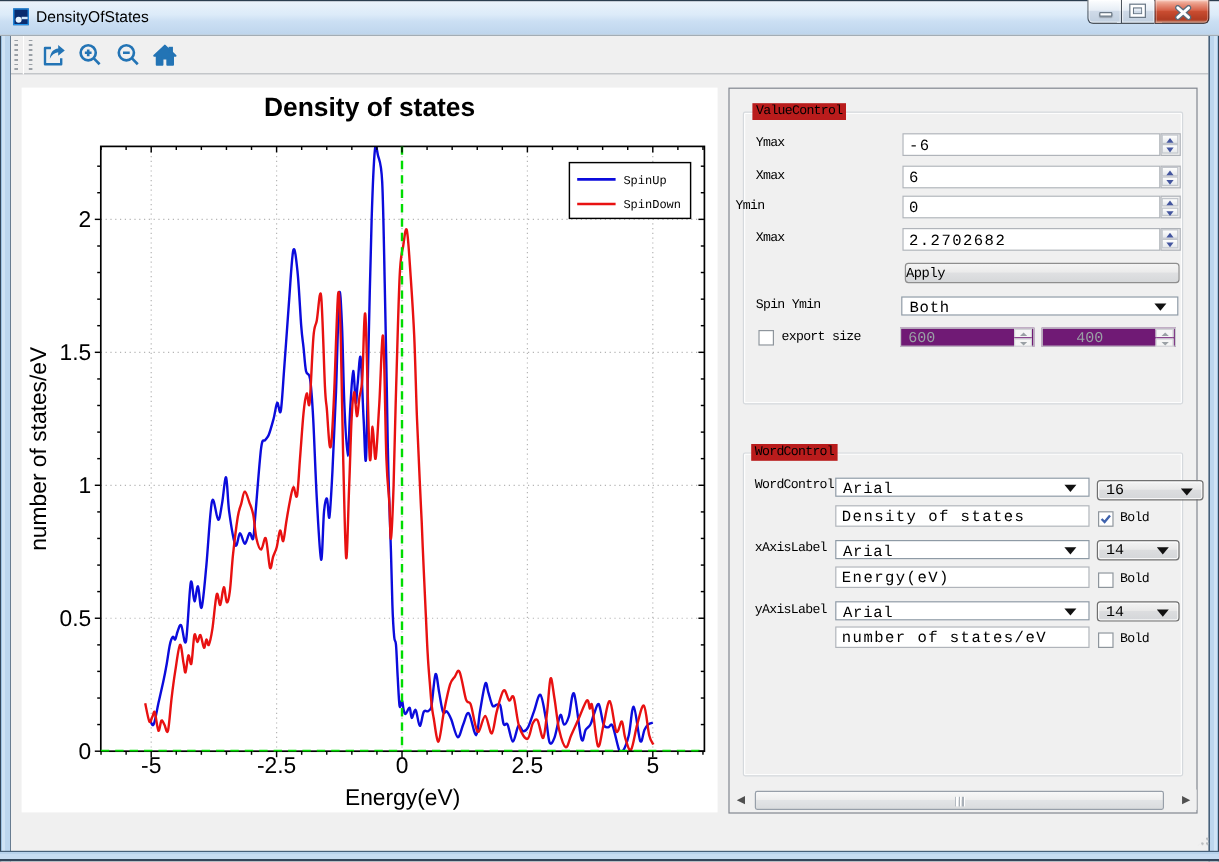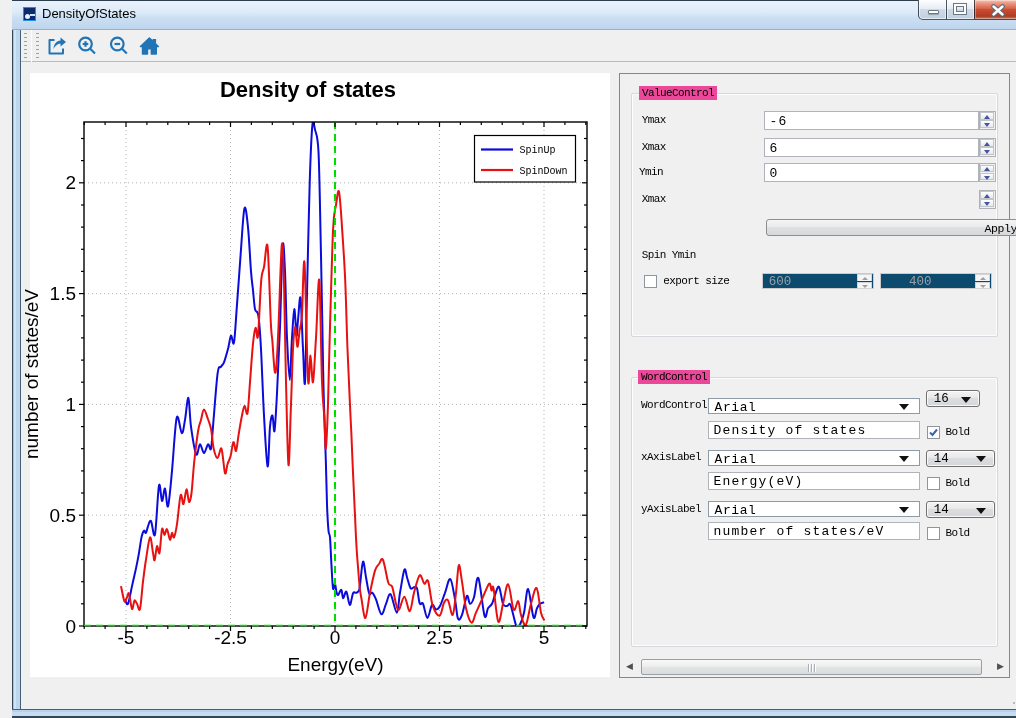--- a/index.html
+++ b/index.html
@@ -1,16 +1,16 @@
 <!DOCTYPE html>
 <html><head><meta charset="utf-8"><style>
 *{margin:0;padding:0;box-sizing:border-box;}
 html,body{width:1016px;height:718px;overflow:hidden;}
 body{position:relative;font-family:"Liberation Sans",sans-serif;background:#f0f0f0;}
-.abs{position:absolute;margin-left:12px;}
+.abs{position:absolute;}
 
 #titlebar{left:0;top:0;width:1016px;height:30px;
  background:linear-gradient(#eaf2fb 0%,#dcebf9 40%,#cbdff3 60%,#bed5ec 100%);
  border-top:1px solid #2b3d4f;border-bottom:1px solid #a3adb5;}
 #frame-l{left:0;top:30px;width:9px;height:688px;background:linear-gradient(90deg,#33465a 0 1px,#9fc3e2 1px 2px,#cfe3f5 2px 4px,#bcd6ee 4px 8px,#46607a 8px 9px);}
 #frame-r{left:1007px;top:30px;width:9px;height:688px;background:linear-gradient(90deg,#46607a 0 1px,#bcd6ee 1px 5px,#cfe3f5 5px 7px,#9fc3e2 7px 8px,#33465a 8px 9px);}
 #frame-b{left:0;top:709px;width:1016px;height:9px;background:linear-gradient(#46607a 0 1px,#b7d2ec 1px 3px,#c6dcf2 3px 7px,#33465a 7px 9px);}
 #client{left:9px;top:30px;width:998px;height:679px;background:#f0f0f0;}
 
 .capbtn{position:absolute;top:0;height:20px;border:1px solid rgba(20,30,40,.75);border-top:none;
@@ -28,37 +28,37 @@
 #wicon s{position:absolute;right:0;top:6px;width:5px;height:2px;background:#cfe7fa;}
 #wtitle{left:30px;top:6px;font-size:13px;color:#000;}
 
 #toolbar{left:9px;top:30px;width:998px;height:32px;background:#f0f0f0;border-bottom:1px solid #b8bcc0;}
 .grip{position:absolute;top:3px;width:3px;height:26px;
  background:repeating-linear-gradient(180deg,#9aa0a6 0 1.5px,transparent 1.5px 4px);}
 #tsep{position:absolute;left:10px;top:0;width:1px;height:32px;background:#d8d8d8;border-right:1px solid #fff;}
 
 #panel{left:607px;top:73px;width:391px;height:605px;border:1px solid #828790;background:#f0f0f0;}
 .groupbox{position:absolute;border:1px solid #d5d9dd;border-radius:2px;box-shadow:inset 0 0 0 1px #fdfdfd;}
-.gblabel{position:absolute;top:-7px;left:9px;background:#ec4899;padding:0 3px;font-family:"Liberation Mono",monospace;font-size:11px;letter-spacing:-0.6px;color:#000;line-height:14px;}
+.gblabel{position:absolute;top:-7px;left:9px;background:#b91c1c;padding:0 3px;font-family:"Liberation Mono",monospace;font-size:11px;letter-spacing:-0.6px;color:#000;line-height:14px;}
 .mlab{position:absolute;font-family:"Liberation Mono",monospace;font-size:11px;letter-spacing:-0.6px;color:#000;white-space:nowrap;}
 .spinfield{position:absolute;background:#fff;border:1px solid #b0b4ba;font-family:"Liberation Mono",monospace;font-size:13px;letter-spacing:1.2px;padding:2px 0 0 5px;color:#000;}
 .spinbtns{position:absolute;width:17px;border:1px solid #aeb2b8;background:#f0f0f0;}
 .sb{position:absolute;left:0.5px;width:14px;height:7.5px;background:linear-gradient(#fefefe,#e6e9ec);border:1px solid #c2c6cc;}
 .tri-up{position:absolute;left:3px;top:1.5px;width:0;height:0;border-left:3.6px solid transparent;border-right:3.6px solid transparent;border-bottom:4.4px solid #44569f;}
 .tri-dn{position:absolute;left:3px;top:2px;width:0;height:0;border-left:3.6px solid transparent;border-right:3.6px solid transparent;border-top:4.4px solid #44569f;}
 .combo{position:absolute;background:#fff;border:1px solid #8e9aa5;font-family:"Liberation Mono",monospace;font-size:13px;letter-spacing:0.6px;padding:1px 0 0 6px;color:#000;}
 .carr{position:absolute;width:0;height:0;border-left:5px solid transparent;border-right:5px solid transparent;border-top:6px solid #111;}
 .combo2{position:absolute;background:linear-gradient(#f4f4f4,#e8e8e8 45%,#dcdddf 50%,#d4d6d9 100%);border:1px solid #707070;border-radius:3px;font-family:"Liberation Mono",monospace;font-size:12.5px;padding:1px 0 0 7px;color:#000;box-shadow:inset 0 0 0 1px rgba(255,255,255,.8);}
 .tfield{position:absolute;background:#fff;border:1px solid #b0b4ba;font-family:"Liberation Mono",monospace;font-size:13px;letter-spacing:1.2px;padding:1px 0 0 5px;color:#000;}
 .cbx{position:absolute;width:13px;height:13px;background:#fff;border:1px solid #8e959c;}
-.dspin{position:absolute;background:#0c4a6e;border:1px solid #c8cacd;font-family:"Liberation Mono",monospace;font-size:12.5px;color:#9aa0a5;padding:1px 0 0 6px;letter-spacing:0;}
+.dspin{position:absolute;background:#701a75;border:1px solid #c8cacd;font-family:"Liberation Mono",monospace;font-size:12.5px;color:#9aa0a5;padding:1px 0 0 6px;letter-spacing:0;}
 .dsb{position:absolute;width:15px;height:7px;border:1px solid #d2d4d7;background:#f5f5f5;}
 .gtri-up{position:absolute;left:4px;top:2px;width:0;height:0;border-left:3px solid transparent;border-right:3px solid transparent;border-bottom:3.5px solid #9aa0a5;}
 .gtri-dn{position:absolute;left:4px;top:2px;width:0;height:0;border-left:3px solid transparent;border-right:3px solid transparent;border-top:3.5px solid #9aa0a5;}
-#applybtn{position:absolute;left:146px;top:145px;width:252px;height:17px;background:linear-gradient(#f4f4f4,#ebebeb 45%,#dfe0e2 50%,#d6d8da 100%);border:1px solid #8e8e8e;border-radius:3px;text-align:right;font-family:"Liberation Mono",monospace;font-size:11.5px;letter-spacing:-0.4px;padding-top:1.5px;}
+#applybtn{position:absolute;left:146px;top:145px;width:229px;height:17px;background:linear-gradient(#f4f4f4,#ebebeb 45%,#dfe0e2 50%,#d6d8da 100%);border:1px solid #8e8e8e;border-radius:3px;text-align:left;font-family:"Liberation Mono",monospace;font-size:11.5px;letter-spacing:-0.4px;padding-top:1.5px;}
 
 #hscroll{position:absolute;left:1px;top:584px;width:388px;height:17px;background:#f0f0f0;}
 .sarrow{position:absolute;top:0px;width:17px;height:17px;background:#f0f0f0;font-size:9px;color:#505050;text-align:center;line-height:17px;}
 #sthumb{position:absolute;left:20px;top:0.5px;width:341px;height:16px;background:linear-gradient(#f8f8f8,#eee 45%,#e2e4e6 50%,#dadcde 100%);border:1px solid #979fa9;border-radius:2px;}
 #sgrip{position:absolute;left:166px;top:4px;width:9px;height:8px;
 background:repeating-linear-gradient(90deg,#a9b0b8 0 1px,#fff 1px 2px,transparent 2px 3px);}
 #sizegrip{left:997px;top:694px;width:12px;height:12px;background:
  radial-gradient(circle at 1px 1px,#b9bcbf 1px,transparent 1.2px) 0 0/4px 4px;clip-path:polygon(100% 0,100% 100%,0 100%);}
 </style></head>
 <body>
@@ -270,58 +270,60 @@
   <div class="mlab" style="left:21.799999999999955px;top:66.7px;">Xmax</div>
   <div class="spinfield" style="left:143.5px;top:63.5px;width:215px;height:19px;">6</div>
   <div class="spinbtns" style="left:358.5px;top:63.5px;height:19px;">
       <div class="sb" style="top:0.5px;">
         <i class="tri-up"></i>
       </div>
       <div class="sb" style="top:8.5px;">
         <i class="tri-dn"></i>
       </div>
     </div>
-  <div class="mlab" style="left:19px;top:92.4px;">Ymin</div>
+  <div class="mlab" style="left:5px;top:92.4px;">Ymin</div>
   <div class="spinfield" style="left:143.5px;top:89.2px;width:215px;height:19px;">0</div>
   <div class="spinbtns" style="left:358.5px;top:89.2px;height:19px;">
       <div class="sb" style="top:0.5px;">
         <i class="tri-up"></i>
       </div>
       <div class="sb" style="top:8.5px;">
         <i class="tri-dn"></i>
       </div>
     </div>
   <div class="mlab" style="left:21.799999999999955px;top:118.7px;">Xmax</div>
+  <div class="spinfield" style="left:143.5px;top:115.5px;width:215px;height:19px;">2.2702682</div>
   <div class="spinbtns" style="left:358.5px;top:115.5px;height:19px;">
       <div class="sb" style="top:0.5px;">
         <i class="tri-up"></i>
       </div>
       <div class="sb" style="top:8.5px;">
         <i class="tri-dn"></i>
       </div>
     </div>
   <div id="applybtn">Apply</div>
   <div class="mlab" style="left:21.799999999999955px;top:174.5px;">Spin Ymin</div>
+  <div class="combo" style="left:142.89999999999998px;top:173.4px;width:231px;height:16px;">Both<i class="carr" style="right:9px;top:5px;"></i></div>
   <div class="cbx" style="left:23.700000000000045px;top:200.89999999999998px;"></div>
   <div class="mlab" style="left:43.299999999999955px;top:201px;">export size</div>
   <div class="dspin" style="left:141.79999999999995px;top:199px;width:112px;height:16px;">600<div class="dsb" style="right:1px;top:0px;border-bottom:none;">
         <i class="gtri-up"></i>
       </div><div class="dsb" style="right:1px;top:7.5px;">
         <i class="gtri-dn"></i>
       </div></div>
   <div class="dspin" style="left:259.9px;top:199px;width:112px;height:16px;padding-left:28px;">400<div class="dsb" style="right:1px;top:0px;border-bottom:none;">
         <i class="gtri-up"></i>
       </div><div class="dsb" style="right:1px;top:7.5px;">
         <i class="gtri-dn"></i>
       </div></div>
   <div class="groupbox" style="left:11px;top:303px;width:367px;height:270px;"></div>
   <div class="gblabel" style="left:18px;top:296px;">WordControl</div>
   <div class="mlab" style="left:21px;top:325.0px;">WordControl</div>
   <div class="combo" style="left:87.5px;top:323.5px;width:212px;height:16px;">Arial<i class="carr" style="right:10px;top:5px;"></i></div>
-  <div class="combo2" style="left:305.70000000000005px;top:316px;width:54px;height:17px;">16<i class="carr" style="right:8px;top:5.5px;"></i></div>
+  <div class="combo2" style="left:305.70000000000005px;top:326px;width:89px;height:17px;">16<i class="carr" style="right:8px;top:5.5px;"></i></div>
   <div class="tfield" style="left:87.5px;top:346.5px;width:212px;height:18px;">Density of states</div>
   <div class="cbx" style="left:306.9px;top:351.5px;">
       <svg width="11" height="11" style="position:absolute;left:0px;top:0px;">
         <path d="M2 5.5 L4.5 8 L9 2.5" stroke="#3f62ad" stroke-width="2" fill="none"></path>
       </svg>
     </div>
   <div class="mlab" style="left:325.4px;top:351.5px;">Bold</div>
   <div class="mlab" style="left:21px;top:377.0px;">xAxisLabel</div>
   <div class="combo" style="left:87.5px;top:375.5px;width:212px;height:16px;">Arial<i class="carr" style="right:10px;top:5px;"></i></div>
   <div class="combo2" style="left:305.70000000000005px;top:375.5px;width:69px;height:17px;">14<i class="carr" style="right:8px;top:5.5px;"></i></div>

